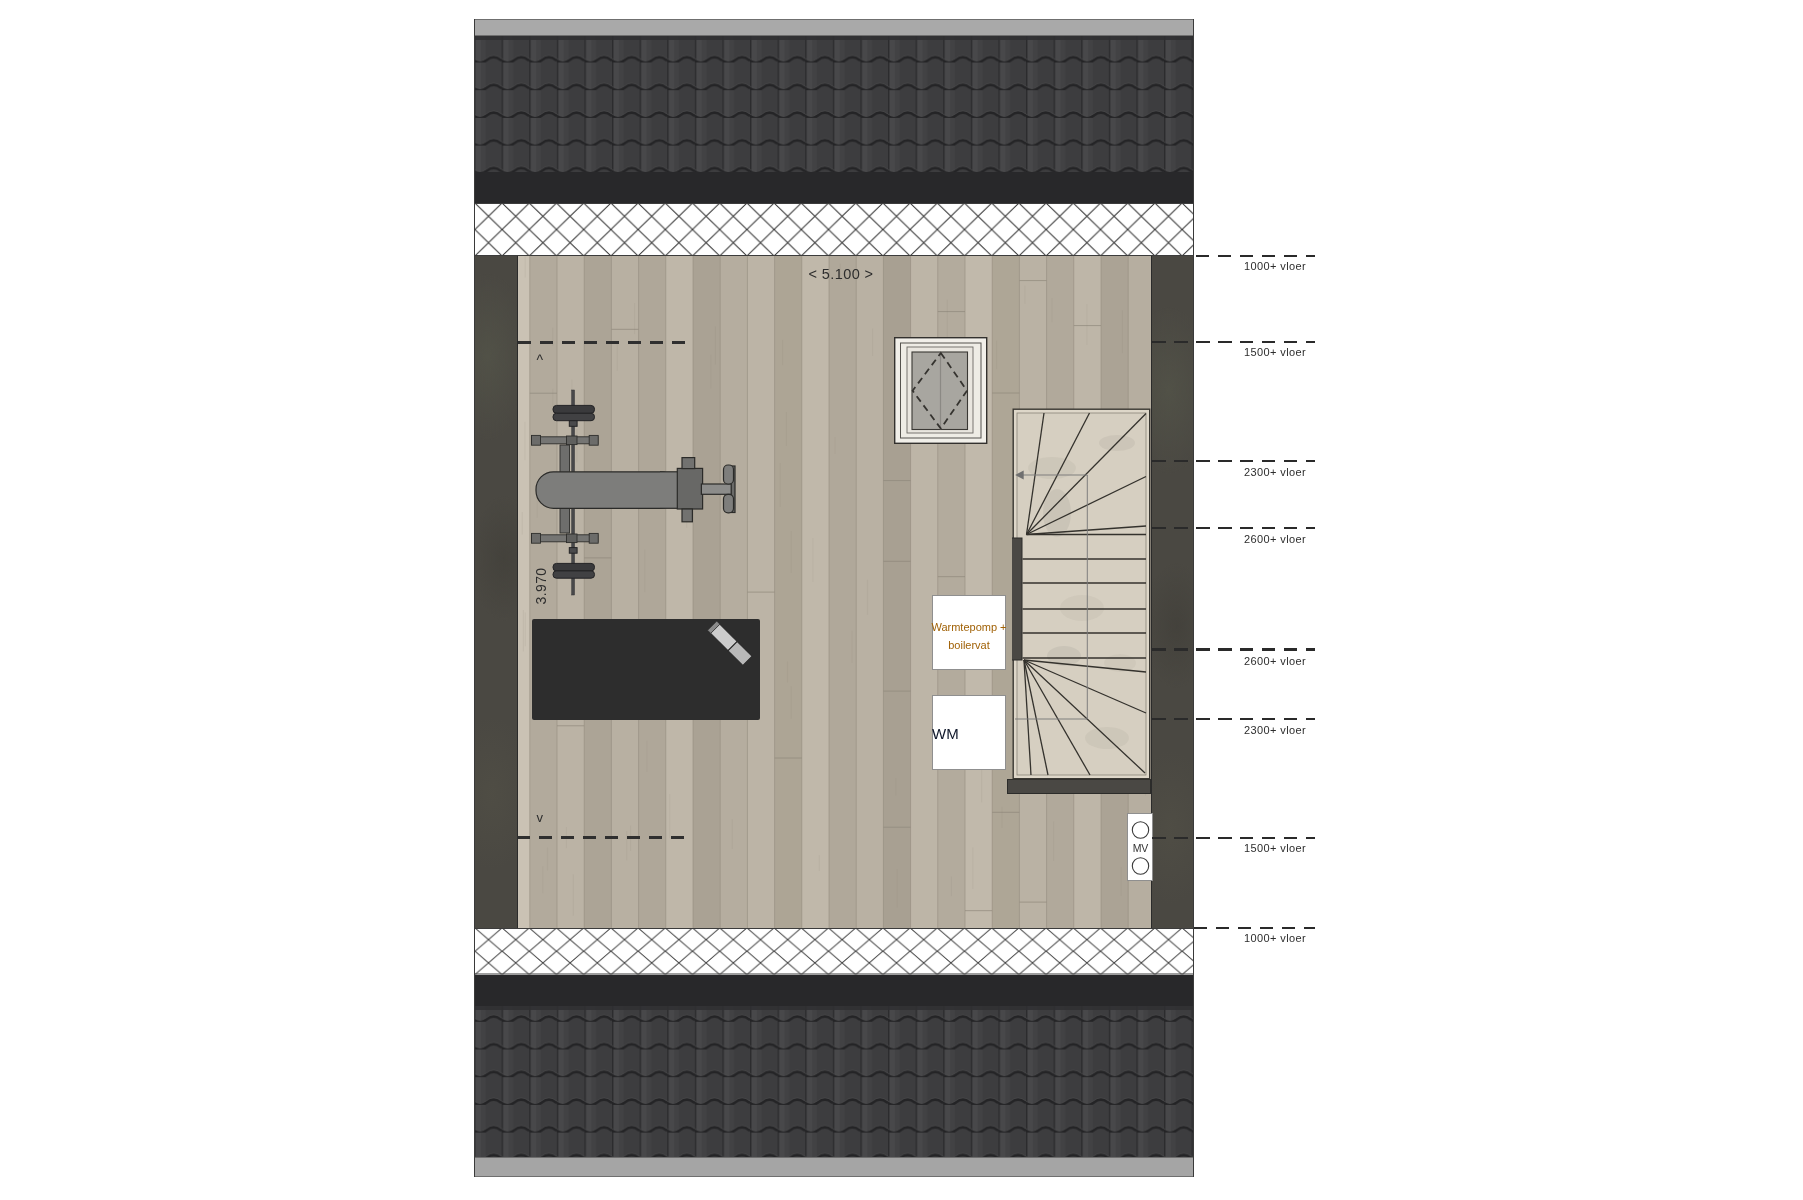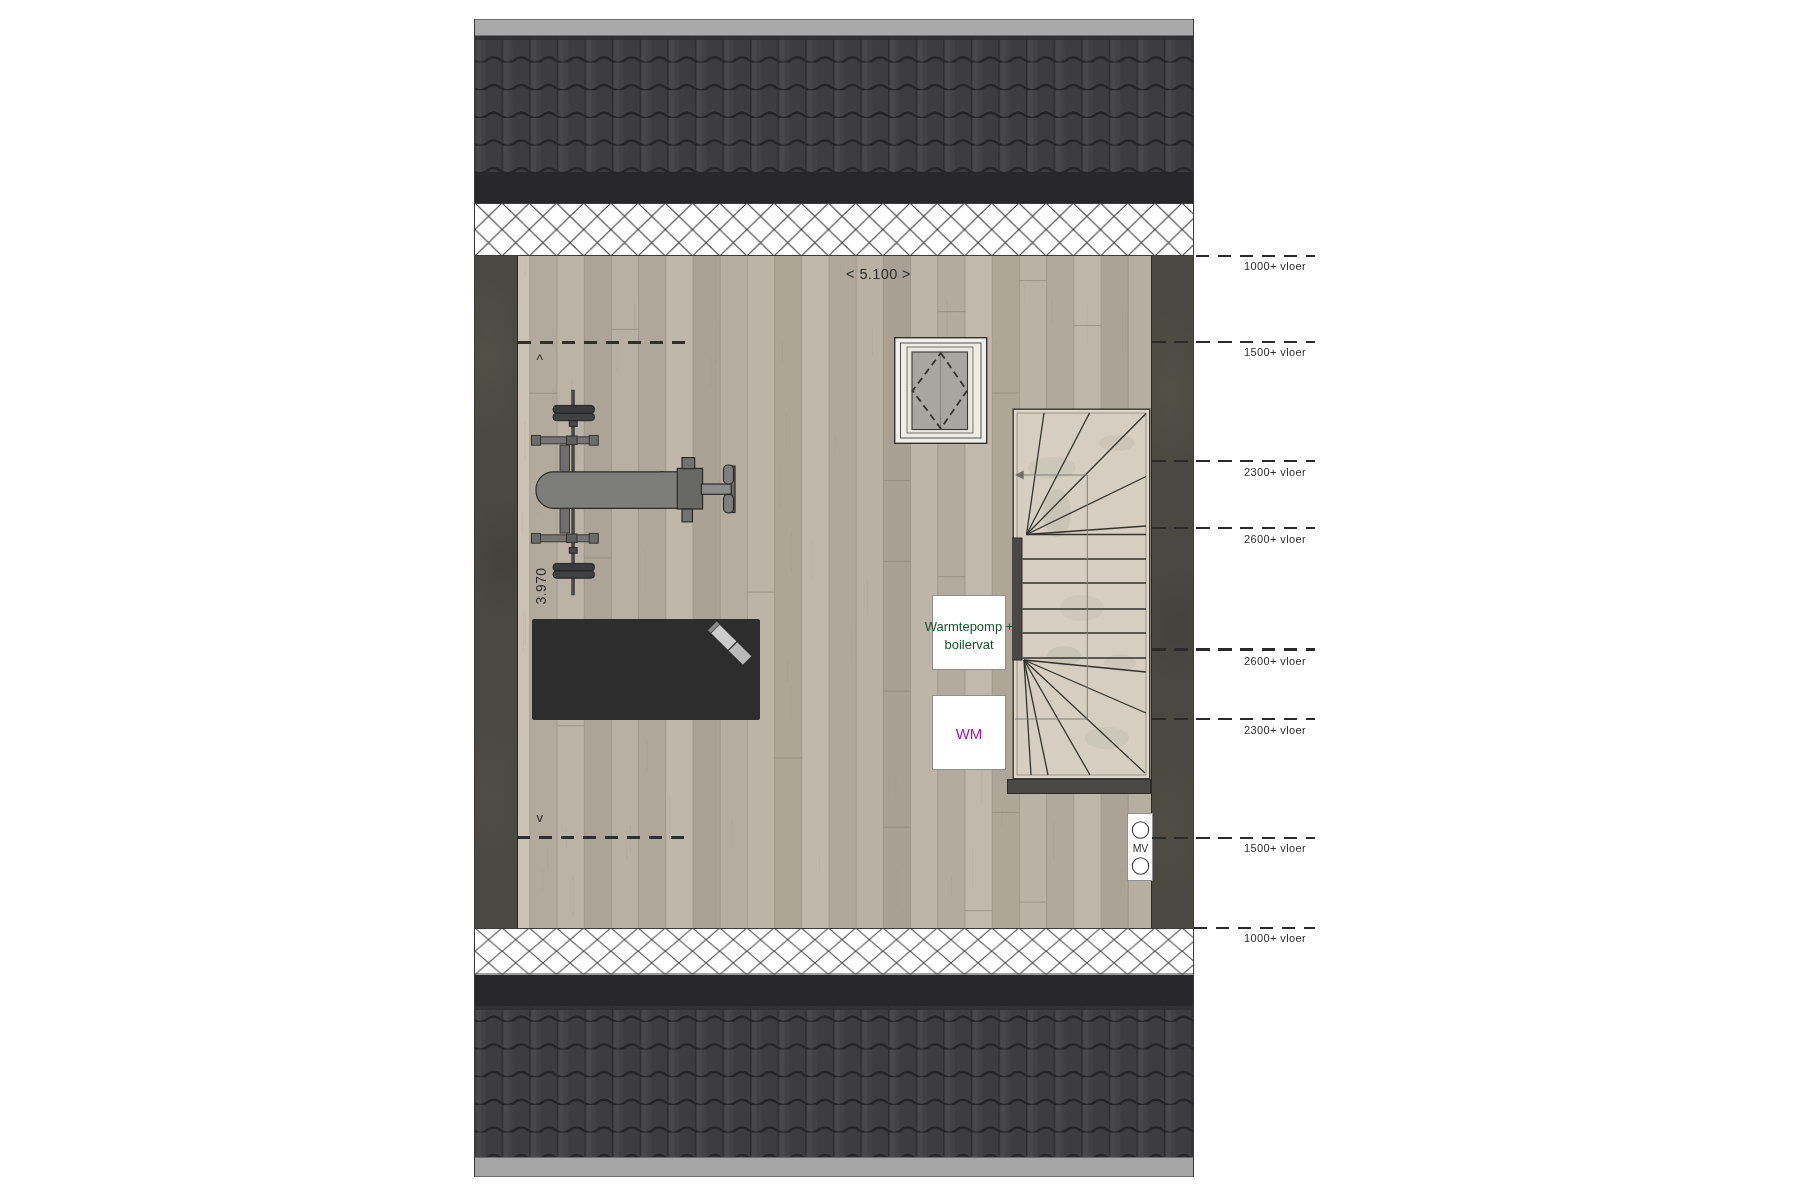--- a/index.html
+++ b/index.html
@@ -310,23 +310,23 @@
 <div style="position:absolute;left:532px;top:619px;width:228px;height:101px;background:#2d2d2d;border-radius:2px"></div>
 <svg style="position:absolute;left:698px;top:612px" width="66" height="66" viewBox="0 0 66 66">
 <g transform="rotate(-45 32.5 32)">
 <rect x="26" y="6" width="13" height="29" fill="#cccccc" stroke="#2a2a2a" stroke-width="1"></rect>
 <rect x="26" y="35" width="13" height="21" fill="#b9b9b9" stroke="#2a2a2a" stroke-width="1"></rect>
 <rect x="26" y="6" width="13" height="4.5" fill="#8b8b8b" stroke="#2a2a2a" stroke-width="0.8"></rect>
 </g>
 </svg>
 
 <div style="position:absolute;left:932px;top:595px;width:74px;height:75px;background:#ffffff;border:1px solid #8f8f8f;box-sizing:border-box"></div>
-<div style="position:absolute;left:905px;top:618px;width:128px;text-align:center;font-size:13px;color:#14532d;line-height:18px">Warmtepomp +<br>boilervat</div>
+<div style="position:absolute;left:905px;top:618px;width:128px;text-align:center;font-size:11px;color:#a16207;line-height:18px">Warmtepomp +<br>boilervat</div>
 <div style="position:absolute;left:932px;top:695px;width:74px;height:75px;background:#ffffff;border:1px solid #8f8f8f;box-sizing:border-box"></div>
-<div style="position:absolute;left:932px;top:725px;width:74px;text-align:center;font-size:15px;color:#a21caf">WM</div>
+<div style="position:absolute;left:932px;top:725px;width:74px;text-align:left;font-size:15px;color:#0f172a">WM</div>
 
 <svg style="position:absolute;left:1127px;top:813px" width="26" height="68" viewBox="0 0 26 68">
 <rect x="0.5" y="0.5" width="25" height="67" fill="#ffffff" stroke="#8f8f8f" stroke-width="1"></rect>
 <circle cx="13.5" cy="17" r="8.2" fill="#ffffff" stroke="#3a3a3a" stroke-width="1.1"></circle>
 <circle cx="13.5" cy="53" r="8.2" fill="#ffffff" stroke="#3a3a3a" stroke-width="1.1"></circle>
 <text x="13.5" y="38.8" font-family="Liberation Sans,sans-serif" font-size="10.5" fill="#333333" text-anchor="middle">MV</text>
 </svg>
 
 <div style="position:absolute;left:1196px;top:254.8px;width:119px;height:2.4px;background:repeating-linear-gradient(90deg,#2a2a2a 0 13.5px,transparent 13.5px 22px)"></div>
     <div style="position:absolute;left:1152px;top:340.8px;width:163px;height:2.4px;background:repeating-linear-gradient(90deg,#2a2a2a 0 13.5px,transparent 13.5px 22px)"></div>
@@ -338,20 +338,20 @@
     <div style="position:absolute;left:1194px;top:926.8px;width:121px;height:2.4px;background:repeating-linear-gradient(90deg,#2a2a2a 0 13.5px,transparent 13.5px 22px)"></div>
 <div class="lbl" style="left:1205px;top:260px;width:140px;text-align:center">1000+ vloer</div>
     <div class="lbl" style="left:1205px;top:346px;width:140px;text-align:center">1500+ vloer</div>
     <div class="lbl" style="left:1205px;top:466px;width:140px;text-align:center">2300+ vloer</div>
     <div class="lbl" style="left:1205px;top:533px;width:140px;text-align:center">2600+ vloer</div>
     <div class="lbl" style="left:1205px;top:654.5px;width:140px;text-align:center">2600+ vloer</div>
     <div class="lbl" style="left:1205px;top:724px;width:140px;text-align:center">2300+ vloer</div>
     <div class="lbl" style="left:1205px;top:842px;width:140px;text-align:center">1500+ vloer</div>
     <div class="lbl" style="left:1205px;top:932px;width:140px;text-align:center">1000+ vloer</div>
 
-<div class="lbl" style="left:771px;top:266px;width:140px;text-align:right;font-size:14.5px">&lt; 5.100 &gt;</div>
+<div class="lbl" style="left:771px;top:266px;width:140px;text-align:center;font-size:14.5px">&lt; 5.100 &gt;</div>
 <div class="lbl" style="left:471px;top:578px;width:140px;text-align:center;transform:rotate(-90deg);font-size:14px">3.970</div>
 <div class="lbl" style="left:528px;top:352px;width:24px;text-align:center;font-size:14px">^</div>
 <div class="lbl" style="left:528px;top:810px;width:24px;text-align:center;font-size:13px">v</div>
 
 <div style="position:absolute;left:474px;top:18.5px;width:1.2px;height:1158px;background:#3a3a3a"></div>
 <div style="position:absolute;left:1192.8px;top:18.5px;width:1.2px;height:1158px;background:#3a3a3a"></div>
 
 </div>
 </body></html>

